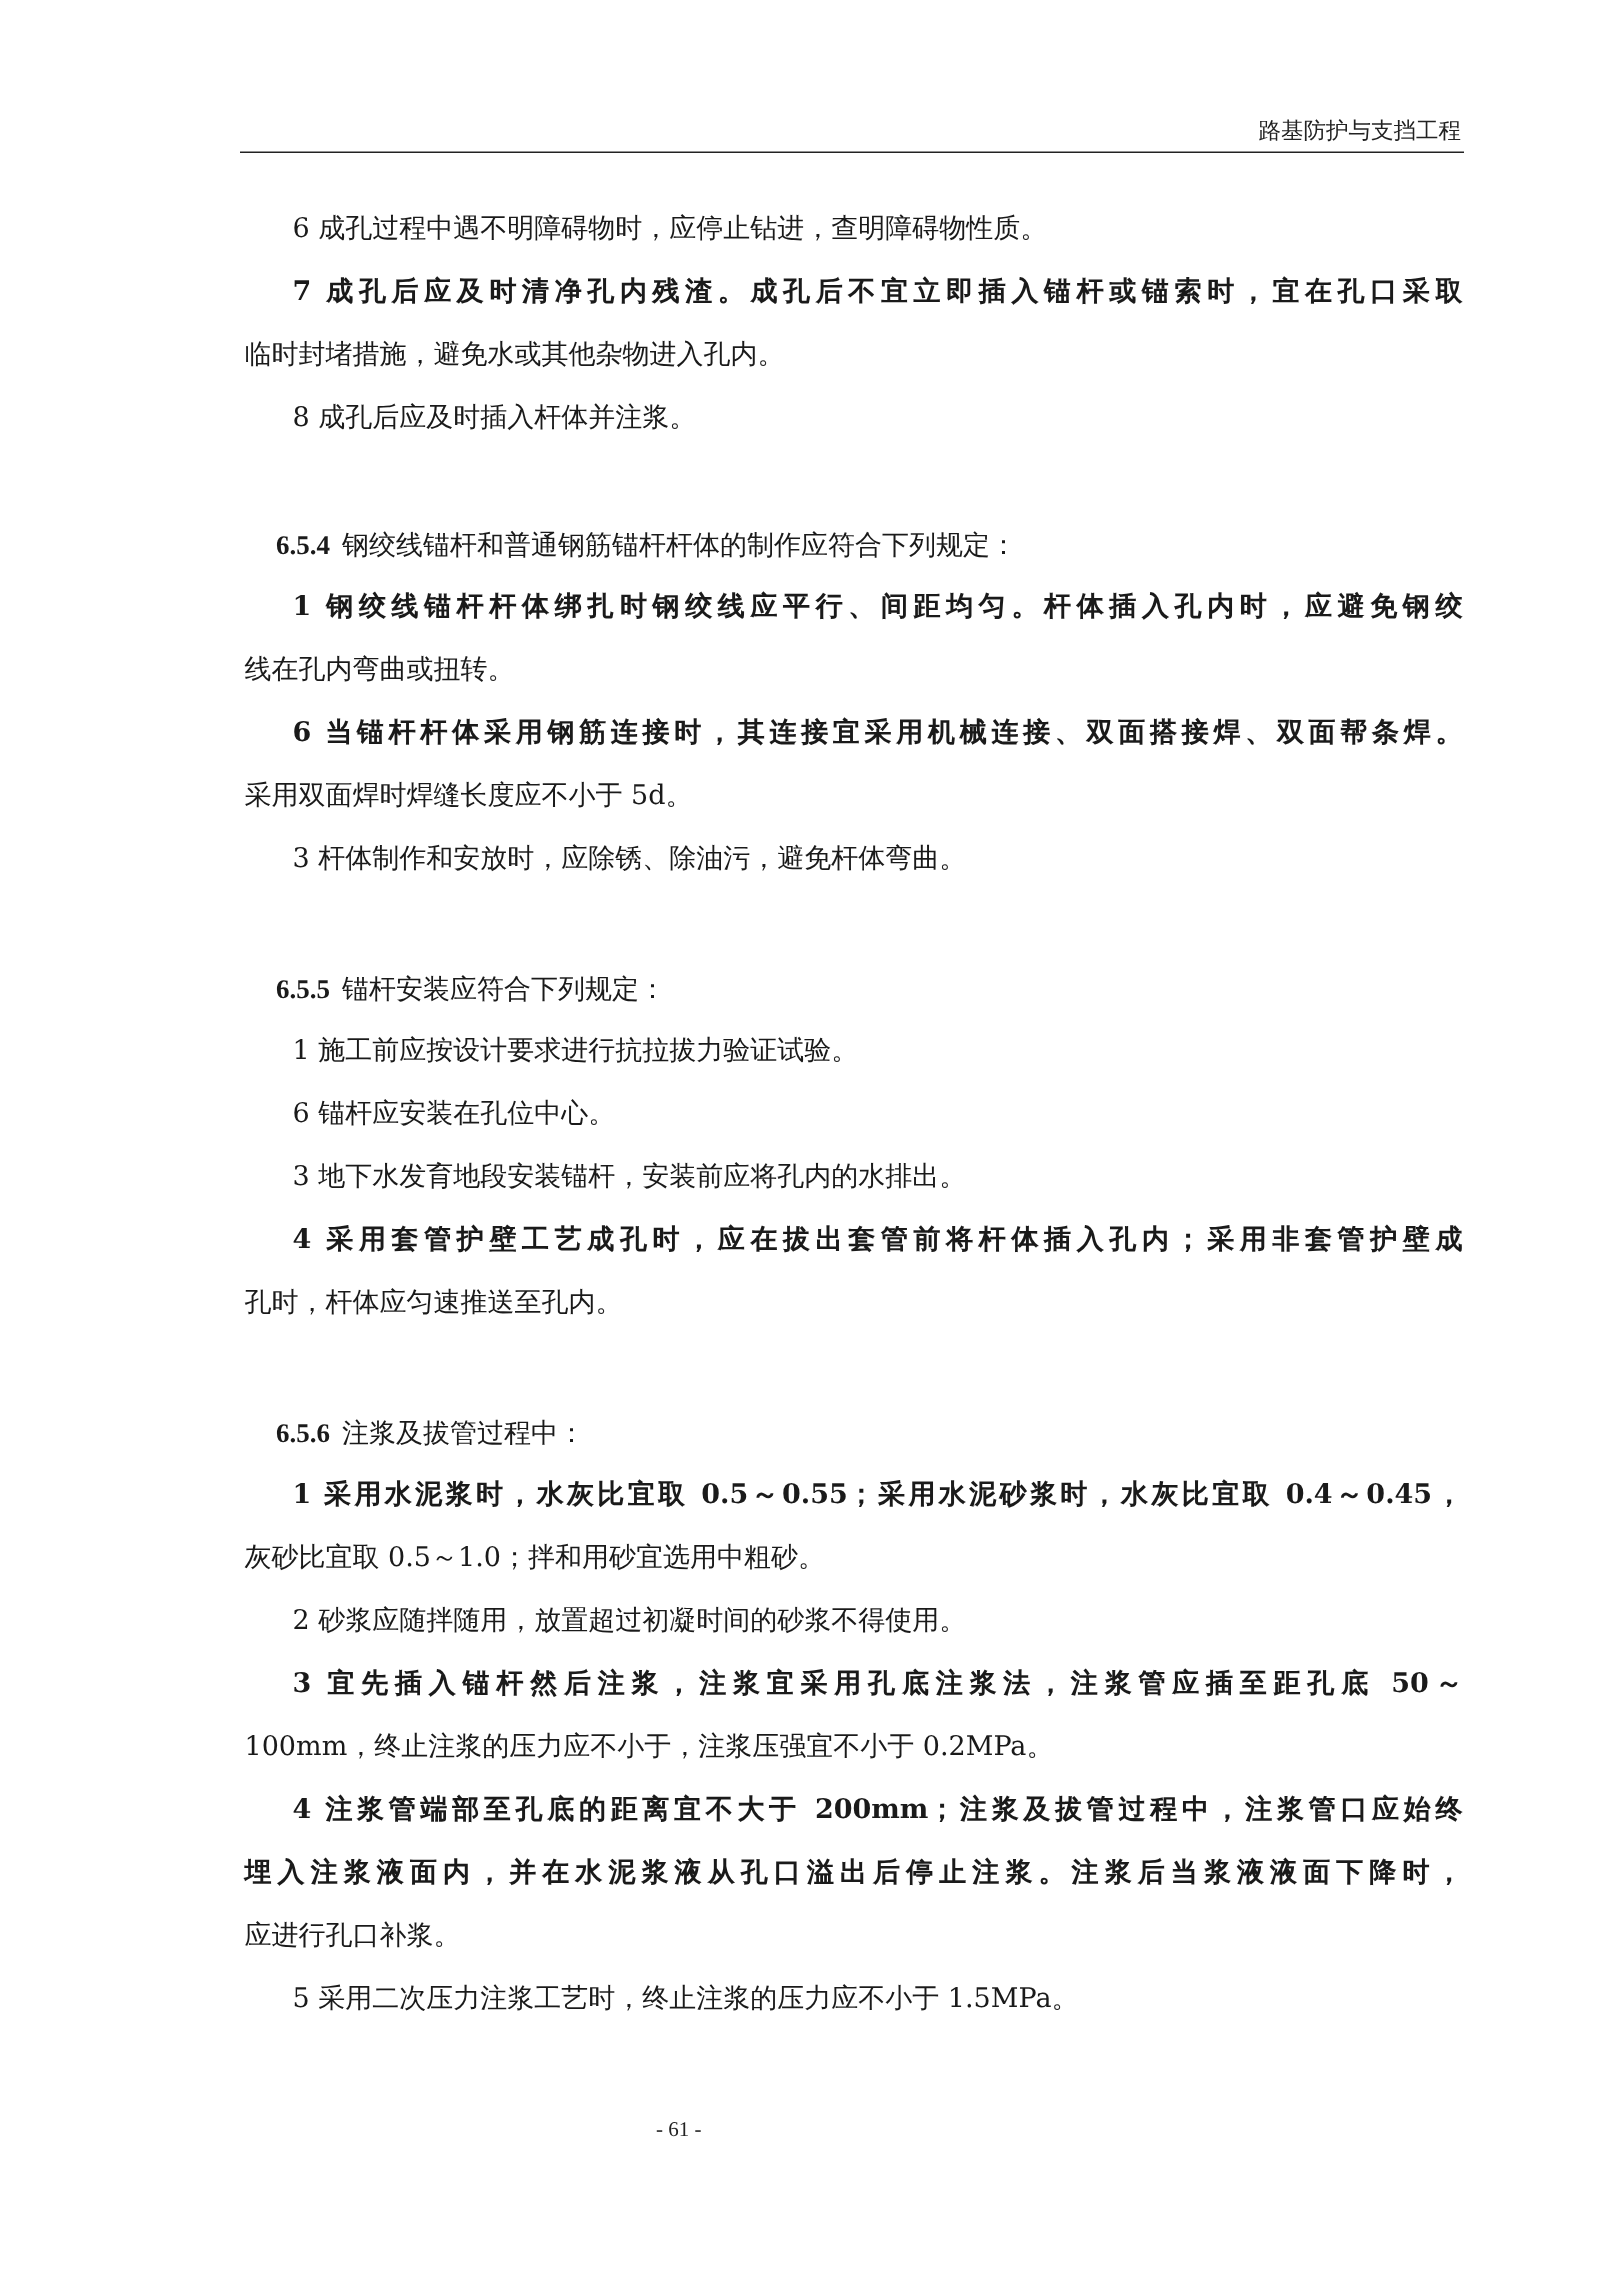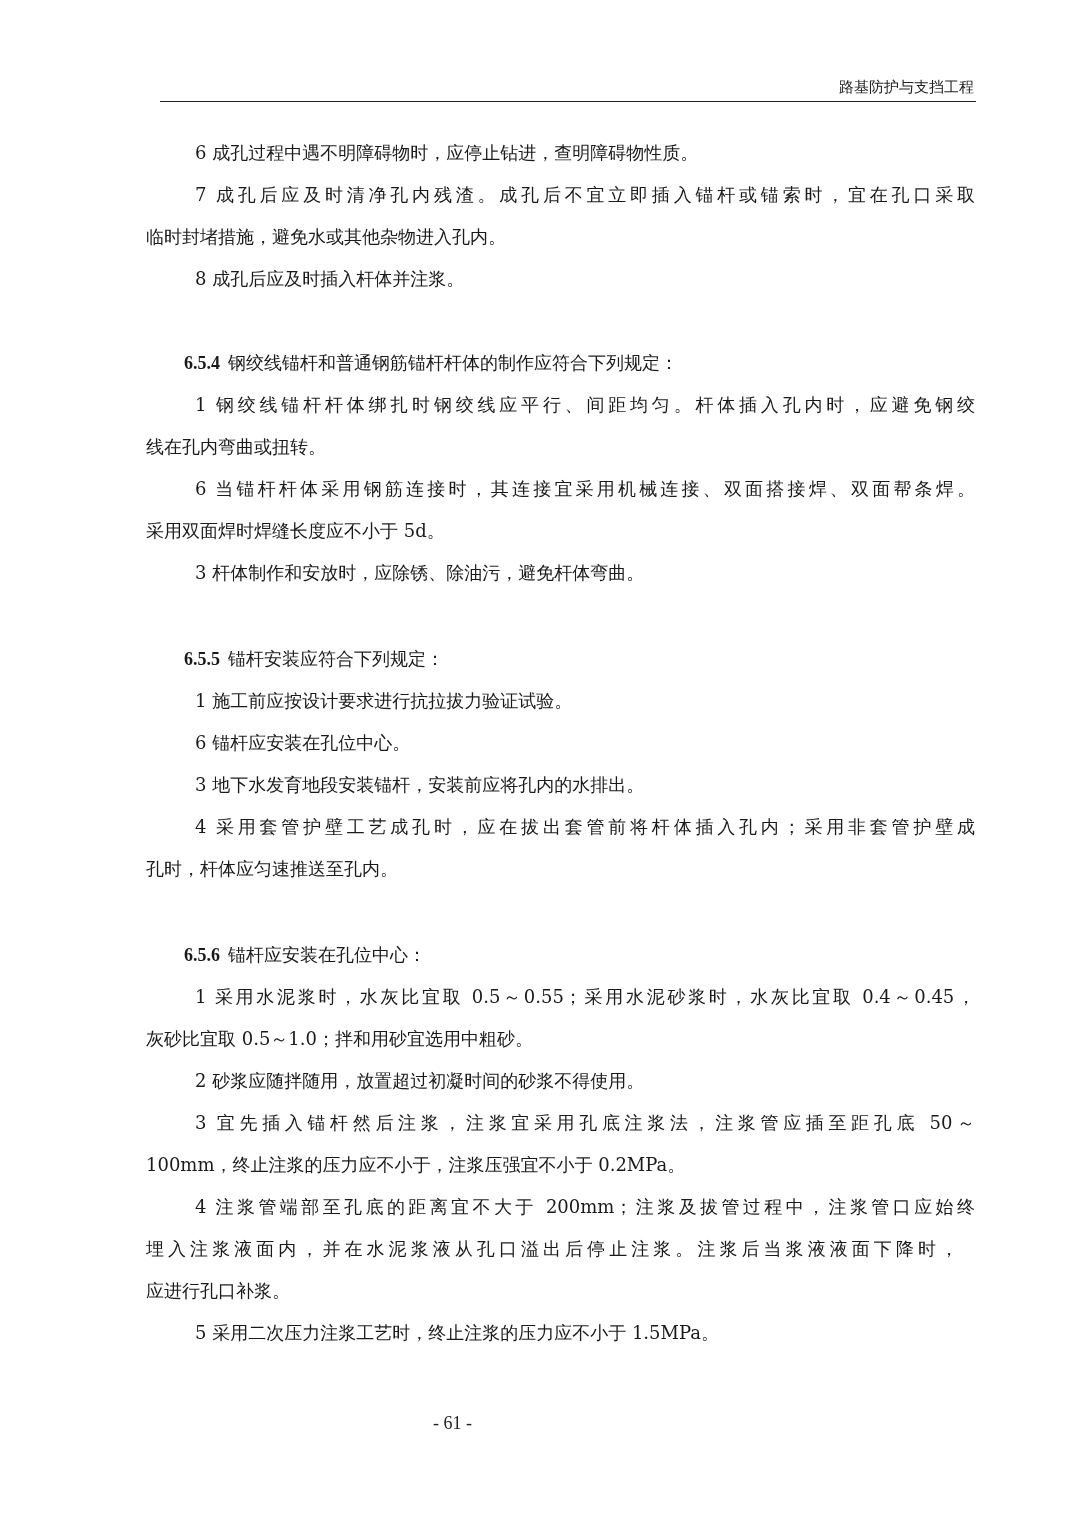--- a/index.html
+++ b/index.html
@@ -11,30 +11,30 @@
     .header-title {
       position: absolute; right: 100px; top: 78px;
       font-family: "DejaVu Sans", "Liberation Sans", sans-serif;
       font-size: 15px; color: #222;
     }
     .header-rule {
       position: absolute; left: 160px; top: 101px; width: 816px; height: 0;
       border-top: 1.5px solid #222;
     }
     .p {
-      position: absolute; left: 146px; width: 812px;
+      position: absolute; left: 163px; width: 812px;
       font-size: 18px; line-height: 18px; white-space: nowrap;
     }
     .ind { left: 195px; width: 780px; }
     .sec { left: 184px; }
     .sec b { font-family: "Liberation Serif", serif; font-weight: bold; margin-right: 8px; }
-    .justify { text-align: justify; text-align-last: justify; }
+    .justify { text-align: justify; text-align-last: justify; font-weight: bold; }
     .page-num {
       position: absolute; left: 0; width: 905px; top: 1413px; text-align: center;
-      font-family: "Liberation Serif", serif; font-size: 18px; color: #222;
+      font-family: "Liberation Serif", serif; font-size: 14px; color: #222;
     }
   </style>
 </head>
 <body>
 
 <div>
   <div class="header-title">路基防护与支挡工程</div>
   <div class="header-rule"></div>
 </div>
 
@@ -51,21 +51,21 @@
   <div class="p" style="top:522px">采用双面焊时焊缝长度应不小于 5d。</div>
   <div class="p ind" style="top:564px">3  杆体制作和安放时，应除锈、除油污，避免杆体弯曲。</div>
 
   <div class="p sec" style="top:650px"><b>6.5.5</b><span>锚杆安装应符合下列规定：</span></div>
   <div class="p ind" style="top:692px">1  施工前应按设计要求进行抗拉拔力验证试验。</div>
   <div class="p ind" style="top:734px">6  锚杆应安装在孔位中心。</div>
   <div class="p ind" style="top:776px">3  地下水发育地段安装锚杆，安装前应将孔内的水排出。</div>
   <div class="p ind justify" style="top:818px">4  采用套管护壁工艺成孔时，应在拔出套管前将杆体插入孔内；采用非套管护壁成</div>
   <div class="p" style="top:860px">孔时，杆体应匀速推送至孔内。</div>
 
-  <div class="p sec" style="top:946px"><b>6.5.6</b><span>锚杆应安装在孔位中心：</span></div>
+  <div class="p sec" style="top:946px"><b>6.5.6</b><span>注浆及拔管过程中：</span></div>
   <div class="p ind justify" style="top:988px">1  采用水泥浆时，水灰比宜取 0.5～0.55；采用水泥砂浆时，水灰比宜取 0.4～0.45，</div>
   <div class="p" style="top:1030px">灰砂比宜取 0.5～1.0；拌和用砂宜选用中粗砂。</div>
   <div class="p ind" style="top:1072px">2  砂浆应随拌随用，放置超过初凝时间的砂浆不得使用。</div>
   <div class="p ind justify" style="top:1114px">3  宜先插入锚杆然后注浆，注浆宜采用孔底注浆法，注浆管应插至距孔底  50～</div>
   <div class="p" style="top:1156px">100mm，终止注浆的压力应不小于，注浆压强宜不小于 0.2MPa。</div>
   <div class="p ind justify" style="top:1198px">4  注浆管端部至孔底的距离宜不大于 200mm；注浆及拔管过程中，注浆管口应始终</div>
   <div class="p justify" style="top:1240px">埋入注浆液面内，并在水泥浆液从孔口溢出后停止注浆。注浆后当浆液液面下降时，</div>
   <div class="p" style="top:1282px">应进行孔口补浆。</div>
   <div class="p ind" style="top:1324px">5  采用二次压力注浆工艺时，终止注浆的压力应不小于 1.5MPa。</div>
 </div>

